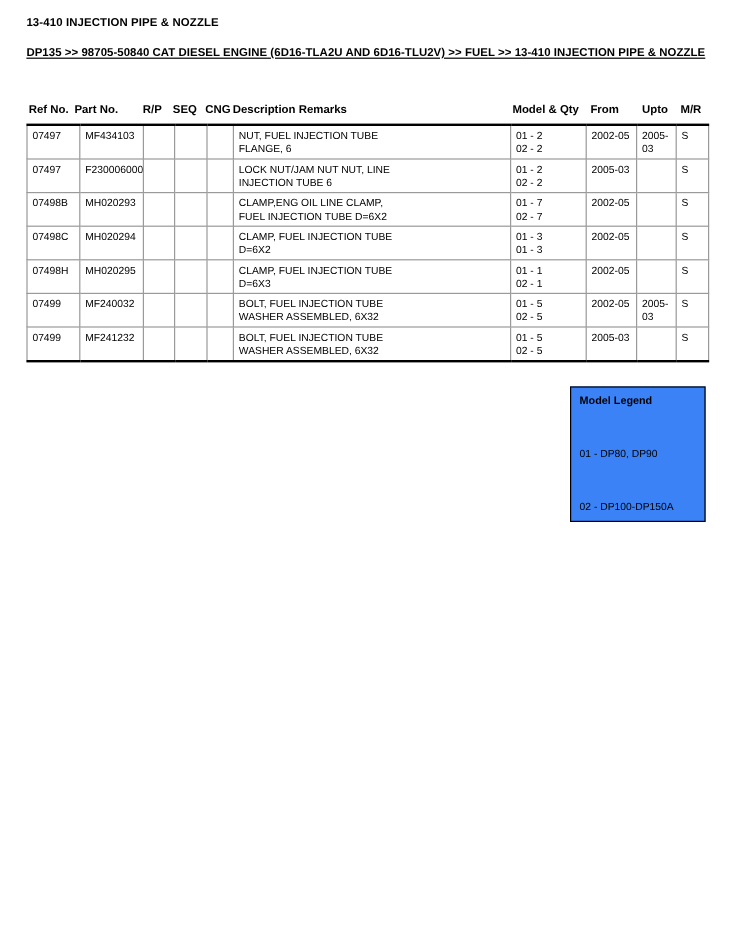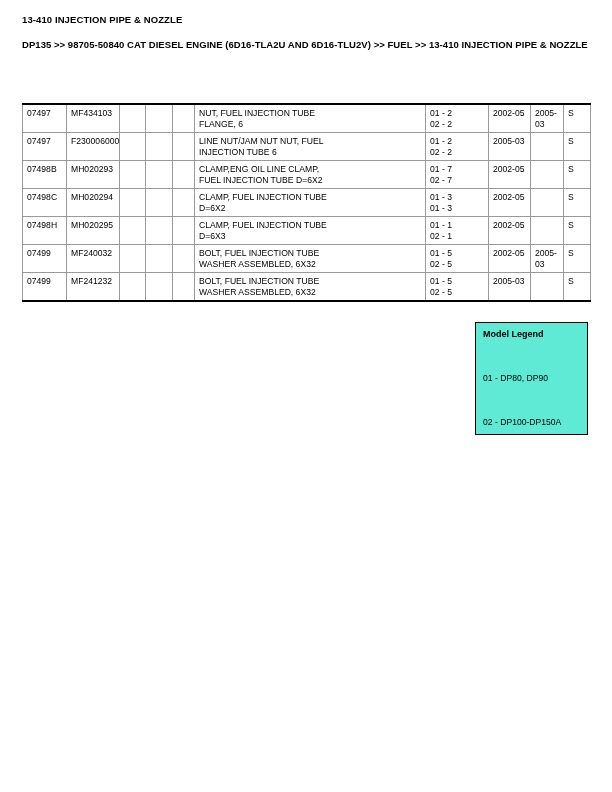--- a/index.html
+++ b/index.html
@@ -35,20 +35,21 @@
     white-space: nowrap;
   }
   .breadcrumb {
     position: absolute;
     left: 22px;
     top: 39px;
     font-size: 9.5px;
     font-weight: bold;
     letter-spacing: 0.05px;
     white-space: nowrap;
+    text-decoration: underline;
   }
 
   
   .col-headers {
     position: absolute;
     left: 22px;
     top: 86px;
     width: 568px;
     height: 14px;
     font-size: 9.5px;
@@ -113,38 +114,50 @@
   
   .legend {
     position: absolute;
     left: 475px;
     top: 322px;
     width: 97px;
     border: 1px solid #000000;
     padding: 5px 7px 6px 7px;
     font-size: 8.6px;
     line-height: 12px;
-    background: #5eead4;
+    background: #3b82f6;
   }
   .legend .legend-title {
     font-weight: bold;
     font-size: 9px;
     margin-bottom: 2px;
   }
   .legend .legend-line { white-space: nowrap; margin-top: 32px; }
 </style>
 </head>
 <body>
 
 <div id="page">
 
   <div class="doc-title">13-410 INJECTION PIPE &amp; NOZZLE</div>
 
   <div class="breadcrumb">DP135 &gt;&gt; 98705-50840 CAT DIESEL ENGINE (6D16-TLA2U AND 6D16-TLU2V) &gt;&gt; FUEL &gt;&gt; 13-410 INJECTION PIPE &amp; NOZZLE</div>
 
+  <div class="col-headers">
+    <span class="ch ch-ref">Ref No.</span>
+    <span class="ch ch-part">Part No.</span>
+    <span class="ch ch-rp">R/P</span>
+    <span class="ch ch-seq">SEQ</span>
+    <span class="ch ch-cng">CNG</span>
+    <span class="ch ch-desc">Description Remarks</span>
+    <span class="ch ch-model">Model &amp; Qty</span>
+    <span class="ch ch-from">From</span>
+    <span class="ch ch-upto">Upto</span>
+    <span class="ch ch-mr">M/R</span>
+  </div>
 
   <table class="parts">
     <colgroup>
       <col class="c-ref">
         <col class="c-part">
         <col class="c-rp">
         <col class="c-seq">
         <col class="c-cng">
       <col class="c-desc">
         <col class="c-model">
@@ -173,21 +186,21 @@
         <td>S</td>
       </tr>
 
       <tr>
         <td>07497</td>
         <td>F230006000</td>
         <td></td>
         <td></td>
         <td></td>
         <td>
-          <span class="line2">LINE NUT/JAM NUT NUT, FUEL</span>
+          <span class="line2">LOCK NUT/JAM NUT NUT, LINE</span>
           <span class="line2">INJECTION TUBE 6</span>
         </td>
         <td>
           <span class="line2">01 - 2</span>
           <span class="line2">02 - 2</span>
         </td>
         <td>2005-03</td>
         <td></td>
         <td>S</td>
       </tr>

